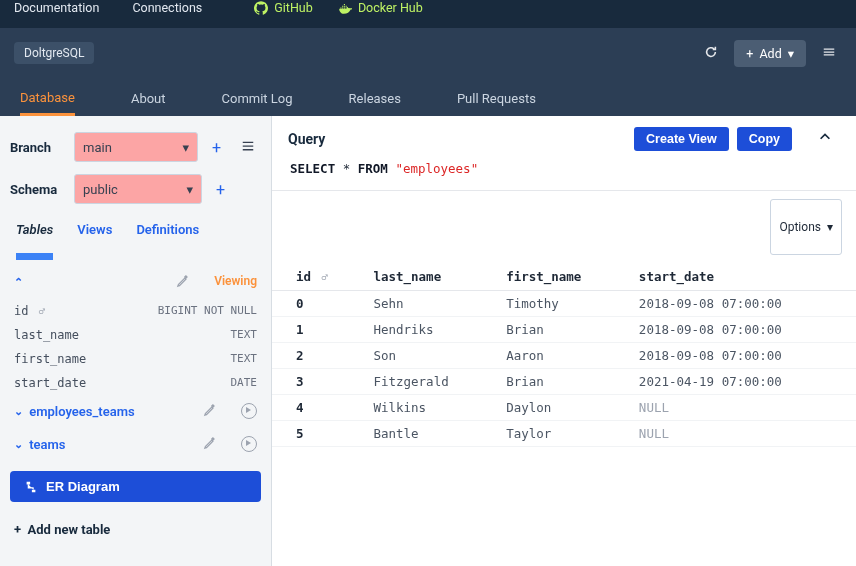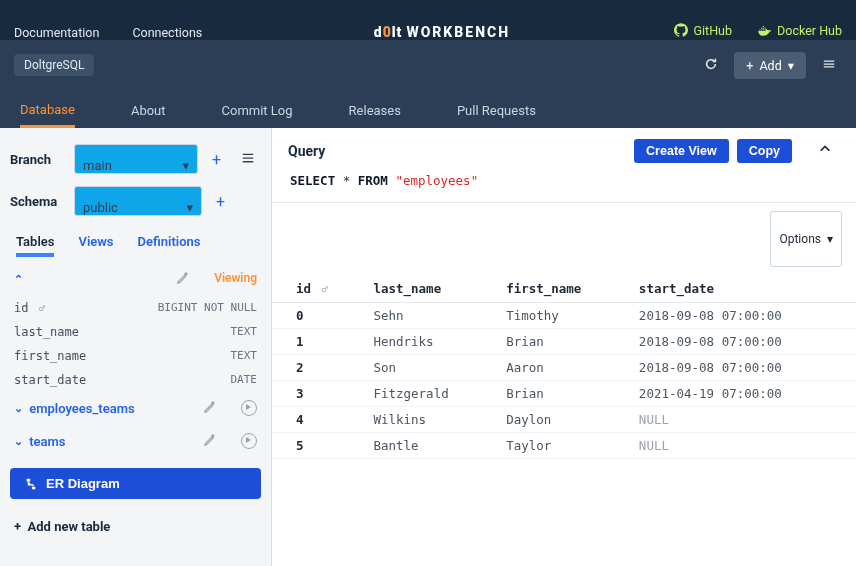--- a/index.html
+++ b/index.html
@@ -1,17 +1,17 @@
 <!DOCTYPE html>
 <html><head>
 <meta charset="utf-8">
 <style>
   * { box-sizing: border-box; margin: 0; padding: 0; }
   body { font-family: -apple-system, BlinkMacSystemFont, "Segoe UI", Roboto, sans-serif; font-size: 13px; color: #1f2937; width: 856px; height: 566px; overflow: hidden; background: #fff; }
-  .topnav { background: #182a3d; color: #cbd5e1; display: flex; align-items: flex-end; height: 40px; padding: 0 14px; font-size: 12.5px; }
+  .topnav { background: #182a3d; color: #cbd5e1; display: flex; align-items: flex-start; height: 28px; padding: 0 14px; font-size: 12.5px; }
   .topnav .left a { color: #e2e8f0; margin-right: 30px; text-decoration: none; }
   .topnav .center { flex: 1; text-align: center; font-weight: 700; letter-spacing: 1px; color: #fff; font-size: 14px; }
   .topnav .center .logo1 { color: #fff; font-weight: 900; }
   .topnav .center .logo0 { color: #fb923c; font-weight: 900; }
   .topnav .center .wb { font-weight: 800; letter-spacing: 2px; margin-left: 4px; }
   .topnav .right a { color: #bef264; margin-left: 22px; text-decoration: none; display: inline-flex; align-items: center; gap: 6px; }
   .header2 { background: #2c3e55; color: #fff; display: flex; align-items: center; height: 50px; padding: 0 14px; }
   .dbchip { display: flex; align-items: center; gap: 8px; font-weight: 600; font-size: 15px; }
   .dbchip .caret { font-size: 10px; margin-left: 2px; }
   .pill { background: #3c5068; color: #e2e8f0; border-radius: 4px; padding: 4px 10px; font-size: 12px; }
@@ -19,26 +19,26 @@
   .hicon { color: #e5e7eb; padding: 6px; }
   .addbtn { background: #4b5d73; color: #fff; border-radius: 4px; padding: 6px 12px; font-size: 12.5px; margin-left: 10px; display: inline-flex; align-items: center; gap: 6px; }
   .menubtn { color: #e5e7eb; padding: 6px; margin-left: 10px; }
   .tabs { background: #2c3e55; display: flex; padding: 0 20px; height: 38px; gap: 56px; align-items: flex-end; }
   .tab { color: #cbd5e1; font-size: 13px; padding-bottom: 10px; cursor: pointer; }
   .tab.active { color: #fb923c; border-bottom: 3px solid #fb923c; padding-bottom: 8px; }
   .main { display: flex; height: calc(566px - 28px - 50px - 38px); }
   .sidebar { width: 272px; background: #f3f5f7; border-right: 1px solid #d7dde3; padding: 10px 8px 10px 8px; display: flex; flex-direction: column; }
   .row { display: flex; align-items: center; gap: 8px; margin: 6px 2px; }
   .label { font-weight: 700; color: #182a3d; width: 56px; font-size: 13px; }
-  .select { background: #0ea5e9; border: 1px solid #cbd5e1; border-radius: 3px; height: 30px; flex: 1; display: flex; align-items: flex-end; justify-content: space-between; padding: 0 8px; font-size: 13px; color: #374151; }
+  .select { background: #fca5a5; border: 1px solid #cbd5e1; border-radius: 3px; height: 30px; flex: 1; display: flex; align-items: center; justify-content: space-between; padding: 0 8px; font-size: 13px; color: #374151; }
   .plusbtn { color: #2563eb; font-size: 16px; padding: 4px 6px; cursor: pointer; }
   .menuiconbtn { color: #374151; font-size: 16px; padding: 4px 6px; cursor: pointer; }
   .subtabs { display: flex; gap: 24px; padding: 12px 8px 6px; }
   .subtab { font-size: 13px; color: #2563eb; font-weight: 600; cursor: pointer; }
-  .subtab.active { color: #182a3d; border-bottom: 4px solid #3b82f6; padding-bottom: 4px; }
+  .subtab.active { color: #182a3d; border-bottom: 7px solid #3b82f6; padding-bottom: 16px; font-style: italic; }
   .tbl-row { display: flex; align-items: center; justify-content: space-between; padding: 8px 6px; }
   .tbl-row.expanded { color: #2563eb; font-weight: 600; }
   .tbl-row .chev { font-size: 11px; margin-right: 6px; }
   .tbl-name { flex: 1; }
   .tbl-actions { display: flex; gap: 24px; align-items: flex-start; color: #9ca3af; }
   .viewing { color: #fb923c; font-size: 12px; font-weight: 600; }
   .col-list .col { display: flex; justify-content: space-between; padding: 5px 6px 5px 6px; font-size: 12px; color: #454f5e; }
   .col .cname { font-family: ui-monospace, Menlo, monospace; }
   .col .ctype { font-family: ui-monospace, Menlo, monospace; color: #6b7280; font-size: 11px; }
   .key { font-size: 10px; color: #9ca3af; margin-left: 3px; }
@@ -66,23 +66,20 @@
   svg.ico { width:14px; height:14px; fill:currentColor; }
 </style>
 </head>
 <body>
 
 <div class="topnav">
   <div class="left">
     <a href="#">Documentation</a>
     <a href="#">Connections</a>
   </div>
-  <div class="center">
-    <span class="logo1">d</span><span class="logo0">0</span><span class="logo1">lt</span><span class="wb">WORKBENCH</span>
-  </div>
   <div class="right">
     <a href="#">
       <svg class="ico" viewBox="0 0 16 16">
           <path d="M8 .2a8 8 0 0 0-2.53 15.59c.4.07.55-.17.55-.38v-1.5c-2.23.49-2.7-.95-2.7-.95-.36-.93-.89-1.18-.89-1.18-.73-.5.06-.49.06-.49.8.06 1.23.83 1.23.83.72 1.23 1.88.87 2.34.67.07-.52.28-.88.5-1.08-1.78-.2-3.64-.89-3.64-3.95 0-.87.31-1.58.82-2.14-.08-.2-.36-1.02.08-2.12 0 0 .67-.21 2.2.82a7.6 7.6 0 0 1 4 0c1.53-1.03 2.2-.82 2.2-.82.44 1.1.16 1.92.08 2.12.51.56.82 1.27.82 2.14 0 3.07-1.87 3.75-3.65 3.95.29.25.54.73.54 1.48v2.2c0 .21.15.46.55.38A8 8 0 0 0 8 .2z"></path>
         </svg>
       <span>GitHub</span>
     </a>
     <a href="#">
       <svg class="ico" viewBox="0 0 24 24">
           <path d="M4 11h2v2H4zm3 0h2v2H7zm3 0h2v2h-2zm3 0h2v2h-2zM7 8h2v2H7zm3 0h2v2h-2zm3 0h2v2h-2zm-3-3h2v2h-2zm10 7.5c-.5-.3-1.6-.4-2.4-.2-.1-.8-.6-1.5-1.3-2l-.4-.3-.3.4c-.5.7-.7 1.9-.1 2.7-.3.2-.9.4-1.7.4H2.2c-.3 1.7.2 3.9 1.7 5.4C5.3 21.3 7.4 22 10 22c5.6 0 9.8-2.6 11.7-7.3.8 0 2.4 0 3.2-1.6.1-.1.3-.6.1-.6z"></path>

